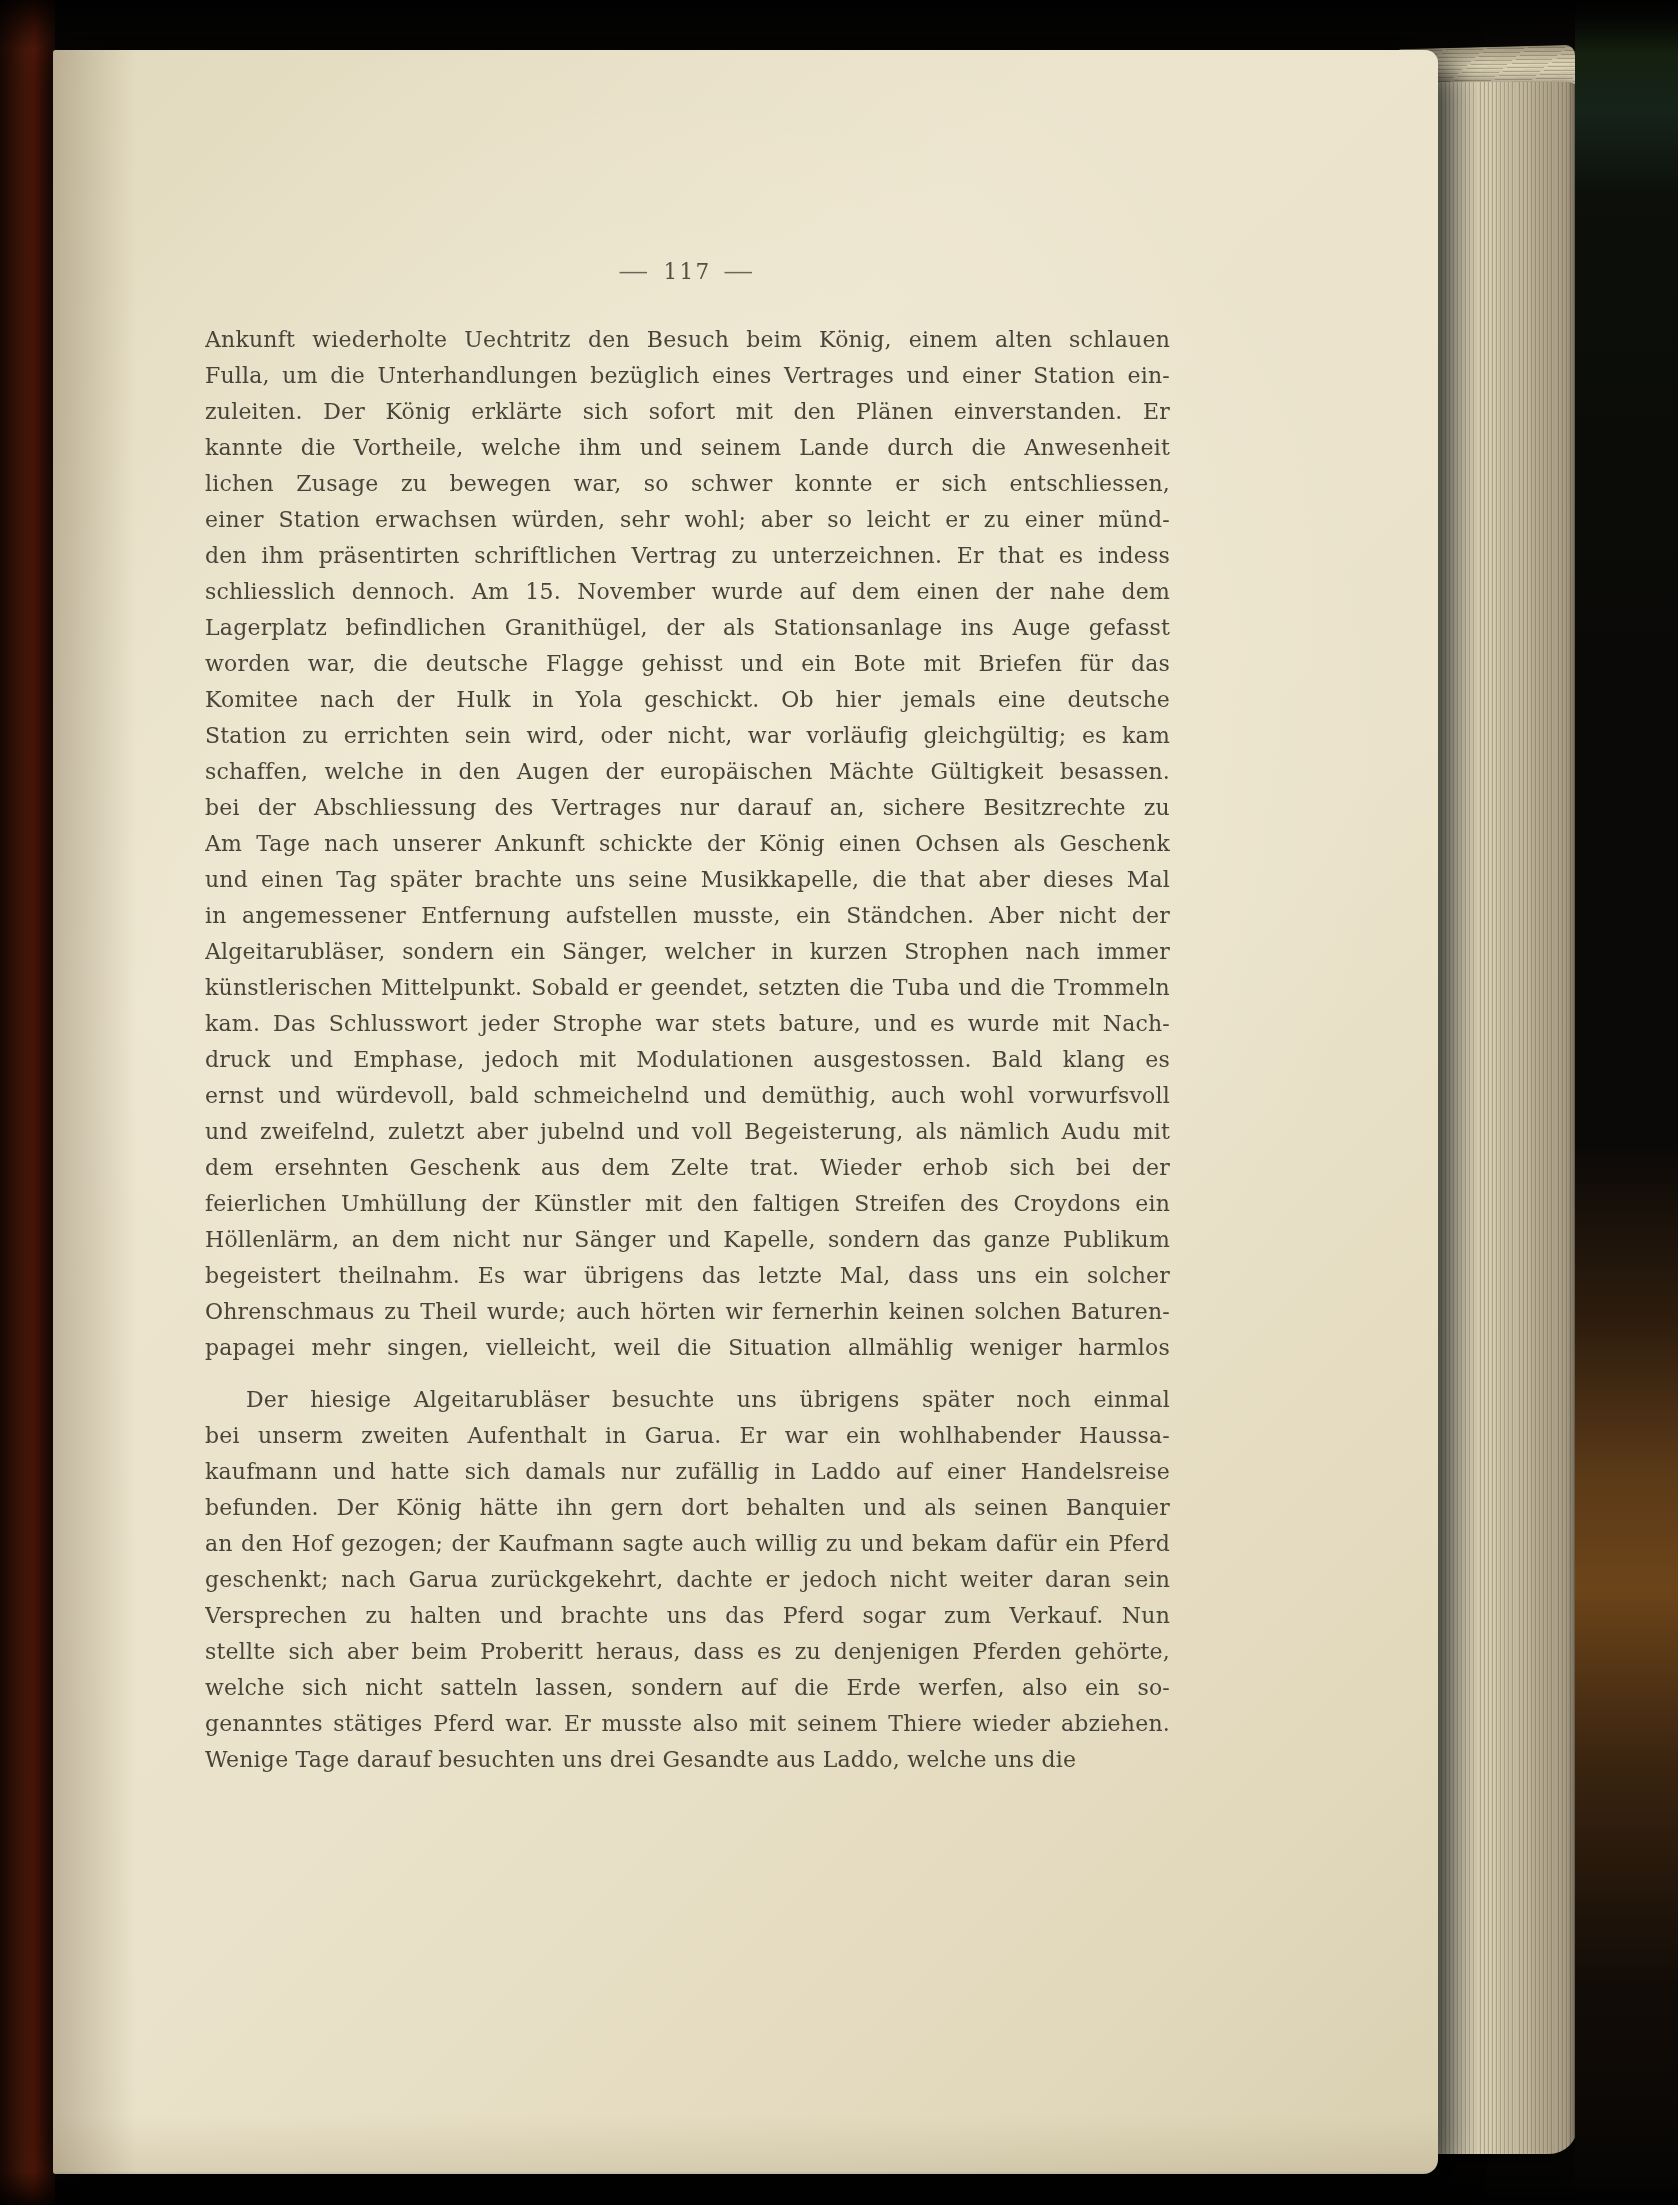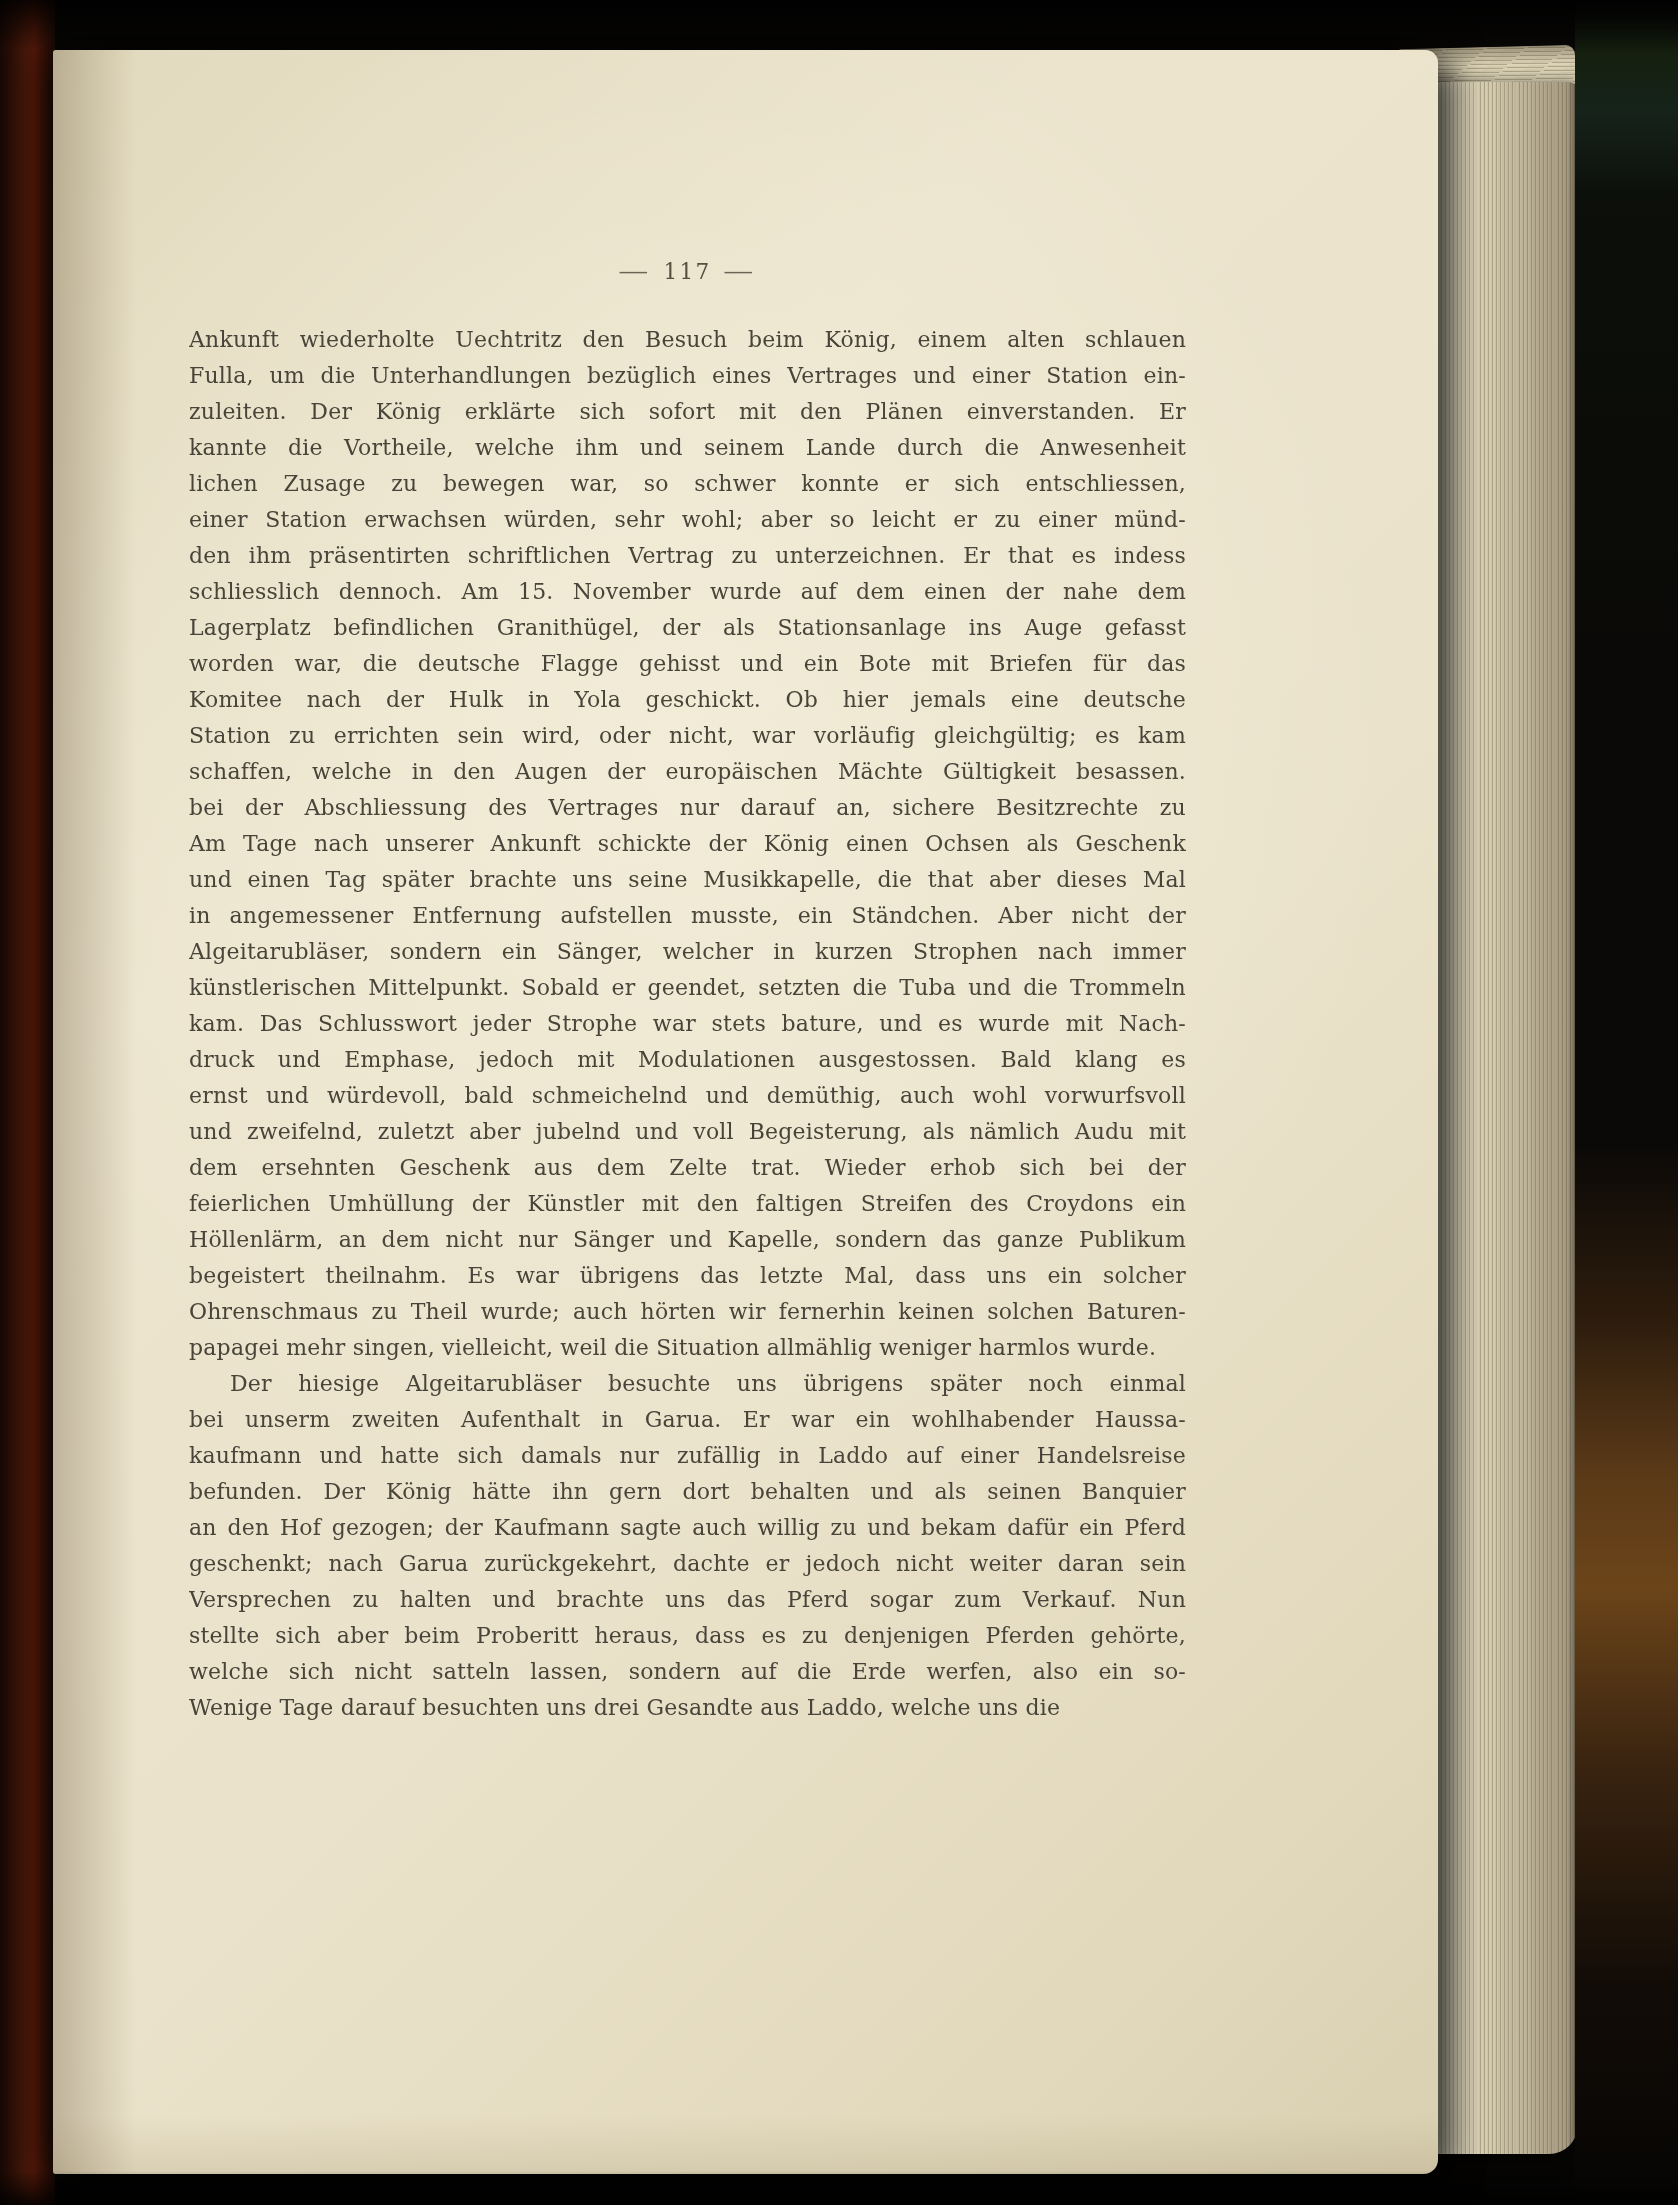--- a/index.html
+++ b/index.html
@@ -59,21 +59,21 @@
   .bottom-shadow{position:absolute;left:0;bottom:0;width:100%;height:34px;
     background:linear-gradient(0deg,rgba(0,0,0,0.85),rgba(0,0,0,0));}
 
   
   .text-block{position:absolute;left:136px;top:209px;width:997px;color:var(--ink);}
   .page-header{display:flex;justify-content:center;align-items:center;gap:16.6px;
     font-size:21.5px;letter-spacing:2.4px;color:#554f40;margin-bottom:38px;}
   .page-header .orn{transform:scaleX(1.4);opacity:0.85;}
   .page-text{font-size:22px;line-height:36px;letter-spacing:0.2px;
     text-rendering:optimizeLegibility;}
-  .paragraph{margin:0;}
+  .paragraph{margin:16px;}
   .text-line{width:100%;text-align:justify;text-align-last:justify;white-space:normal;
     overflow:hidden;height:36px;}
   .text-line.para-end{text-align-last:left;}
   .text-line.indent{padding-left:41px;}
 </style>
 </head>
 <body>
 
 <div class="scene">
 
@@ -128,20 +128,21 @@
           <div class="paragraph">
             <div class="text-line indent">Der hiesige Algeitarubläser besuchte uns übrigens später noch einmal</div>
             <div class="text-line">bei unserm zweiten Aufenthalt in Garua.  Er war ein wohlhabender Haussa-</div>
             <div class="text-line">kaufmann und hatte sich damals nur zufällig in Laddo auf einer Handelsreise</div>
             <div class="text-line">befunden.  Der König hätte ihn gern dort behalten und als seinen Banquier</div>
             <div class="text-line">an den Hof gezogen; der Kaufmann sagte auch willig zu und bekam dafür ein Pferd</div>
             <div class="text-line">geschenkt; nach Garua zurückgekehrt, dachte er jedoch nicht weiter daran sein</div>
             <div class="text-line">Versprechen zu halten und brachte uns das Pferd sogar zum Verkauf.  Nun</div>
             <div class="text-line">stellte sich aber beim Proberitt heraus, dass es zu denjenigen Pferden gehörte,</div>
             <div class="text-line">welche sich nicht satteln lassen, sondern auf die Erde werfen, also ein so-</div>
+            <div class="text-line">genanntes stätiges Pferd war.  Er musste also mit seinem Thiere wieder abziehen.</div>
             <div class="text-line para-end">Wenige Tage darauf besuchten uns drei Gesandte aus Laddo, welche uns die</div>
           </div>
         </div>
     </div>
   </div>
 
   <div class="top-shadow"></div>
   <div class="bottom-shadow"></div>
 </div>
 

